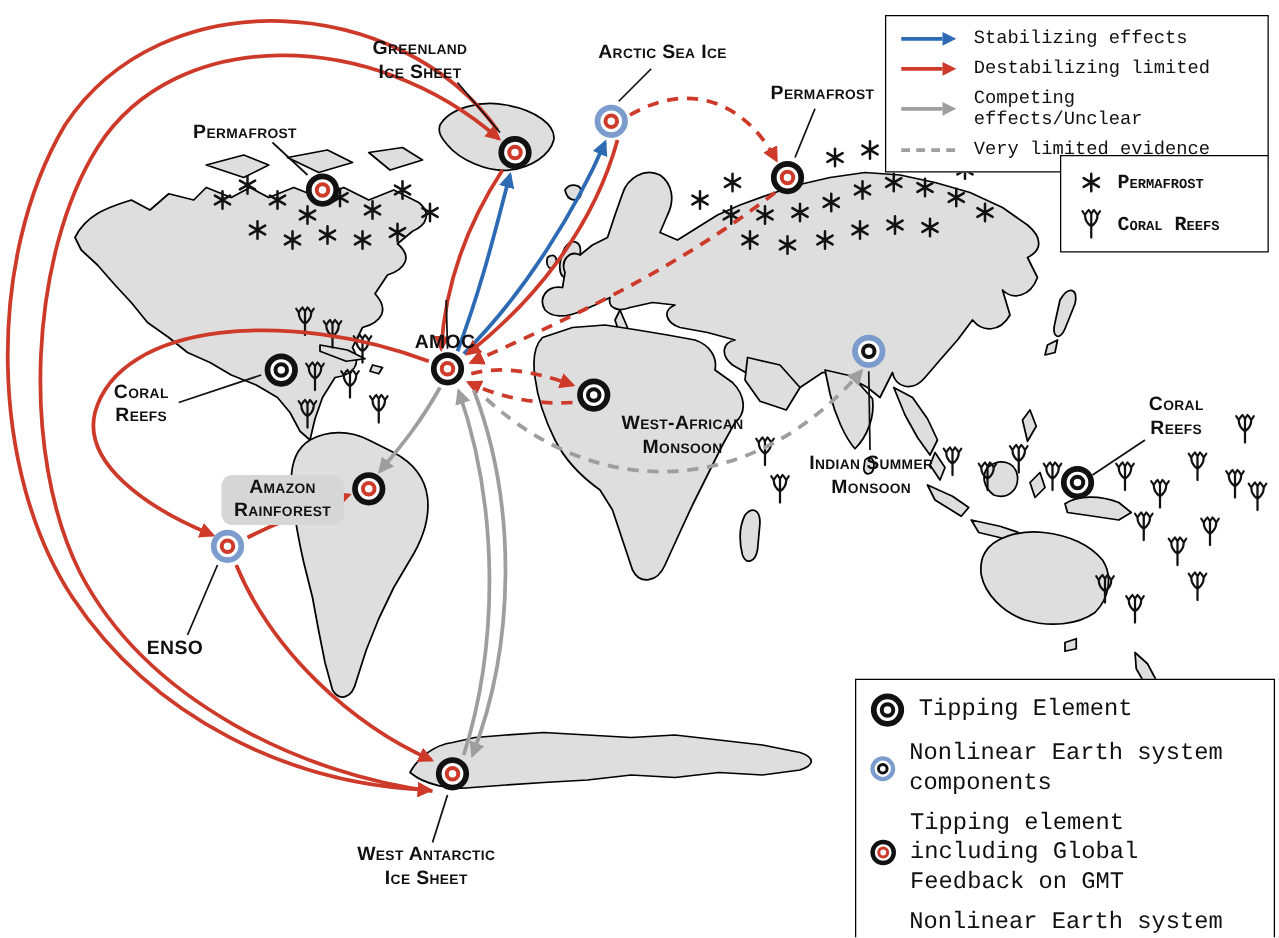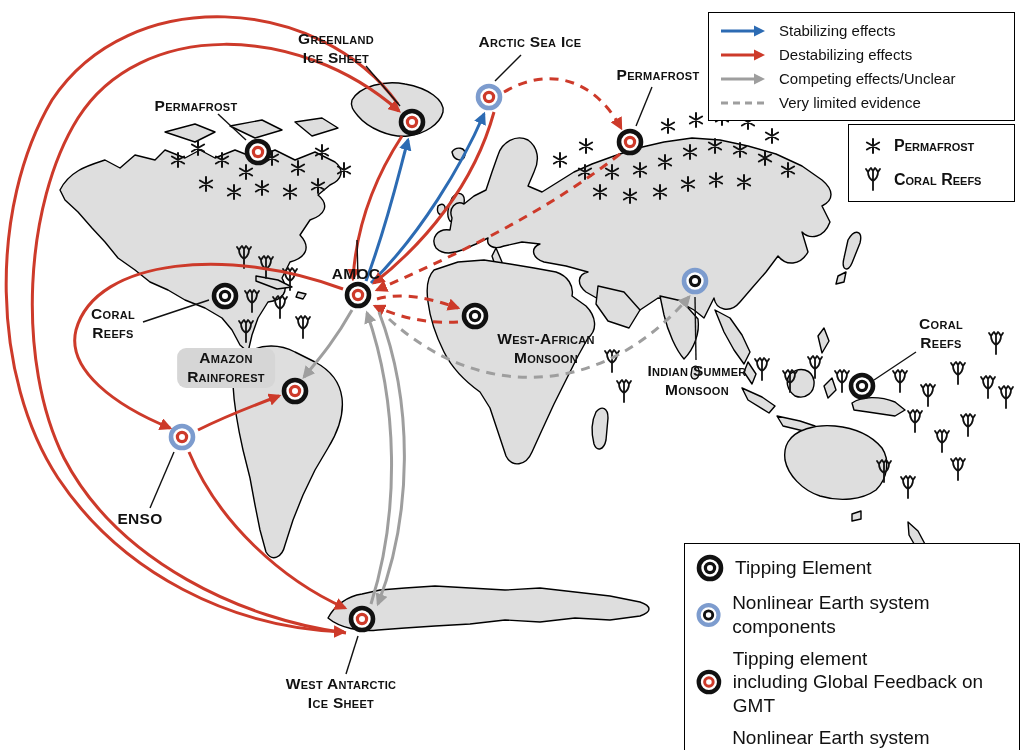--- a/index.html
+++ b/index.html
@@ -4,22 +4,22 @@
 <style>
   html,body{margin:0;padding:0;background:#fff;}
   .stage{position:relative;width:1023px;height:750px;background:#fff;overflow:hidden;
          font-family:"Liberation Sans",sans-serif;color:#111;}
   #map-svg{position:absolute;left:0;top:0;}
   .land{fill:var(--map-fill,#dedede);stroke:var(--map-stroke,#000);stroke-width:1.4;stroke-linejoin:round;}
   #labels-layer{position:absolute;left:0;top:0;width:100%;height:100%;pointer-events:none;}
   .node-label{position:absolute;transform:translateX(-50%);font-weight:bold;font-size:15.5px;
               font-variant:small-caps;letter-spacing:.3px;line-height:1.22;text-align:center;
               white-space:pre-line;}
-  .node-label.boxed{background:var(--box-fill,#d6d6d6);border-radius:9px;padding:1px 10px;}
-  .legend{position:absolute;background:#fff;border:1.7px solid #000;box-sizing:border-box;}
+  .node-label.boxed{background:var(--box-fill,#d6d6d6);border-radius:9px;padding:1px 10px;margin-top:32px;}
+  .legend{position:absolute;background:#fff;border:1.7px solid #000;box-sizing:border-box;font-family:Liberation Mono, monospace;}
   #legend-arrows{left:708px;top:12px;width:307px;padding:9px 10px;display:flex;flex-direction:column;gap:7px;}
   .arrow-row{display:flex;align-items:center;gap:10px;font-size:15px;}
   #legend-symbols{left:848px;top:124px;width:167px;padding:8px 12px;display:flex;flex-direction:column;gap:8px;}
   .symbol-row{display:flex;align-items:center;gap:9px;font-weight:bold;font-variant:small-caps;font-size:16px;}
   #legend-nodes{left:684px;top:543px;width:336px;padding:9px 10px;display:flex;flex-direction:column;gap:8px;}
   .nodeleg-row{display:flex;align-items:center;gap:10px;font-size:19px;}
   .nodeleg-row span{white-space:pre-line;line-height:1.25;}
 </style>
 </head>
 <body>
@@ -239,21 +239,21 @@
           <line x1="2" y1="7" x2="35" y2="7" stroke="#2c6bb3" stroke-width="3"></line>
           <path d="M35,1.5 L46,7 L35,12.5 z" fill="#2c6bb3"></path>
         </svg>
       <span>Stabilizing effects</span>
     </div>
     <div class="arrow-row">
       <svg class="arrow-glyph" width="50" height="14">
           <line x1="2" y1="7" x2="35" y2="7" stroke="#cd3a2a" stroke-width="3"></line>
           <path d="M35,1.5 L46,7 L35,12.5 z" fill="#cd3a2a"></path>
         </svg>
-      <span>Destabilizing effects</span>
+      <span>Destabilizing limited</span>
     </div>
     <div class="arrow-row">
       <svg class="arrow-glyph" width="50" height="14">
           <line x1="2" y1="7" x2="35" y2="7" stroke="#9e9e9e" stroke-width="3"></line>
           <path d="M35,1.5 L46,7 L35,12.5 z" fill="#9e9e9e"></path>
         </svg>
       <span>Competing effects/Unclear</span>
     </div>
     <div class="arrow-row">
       <svg class="arrow-glyph" width="50" height="14">

